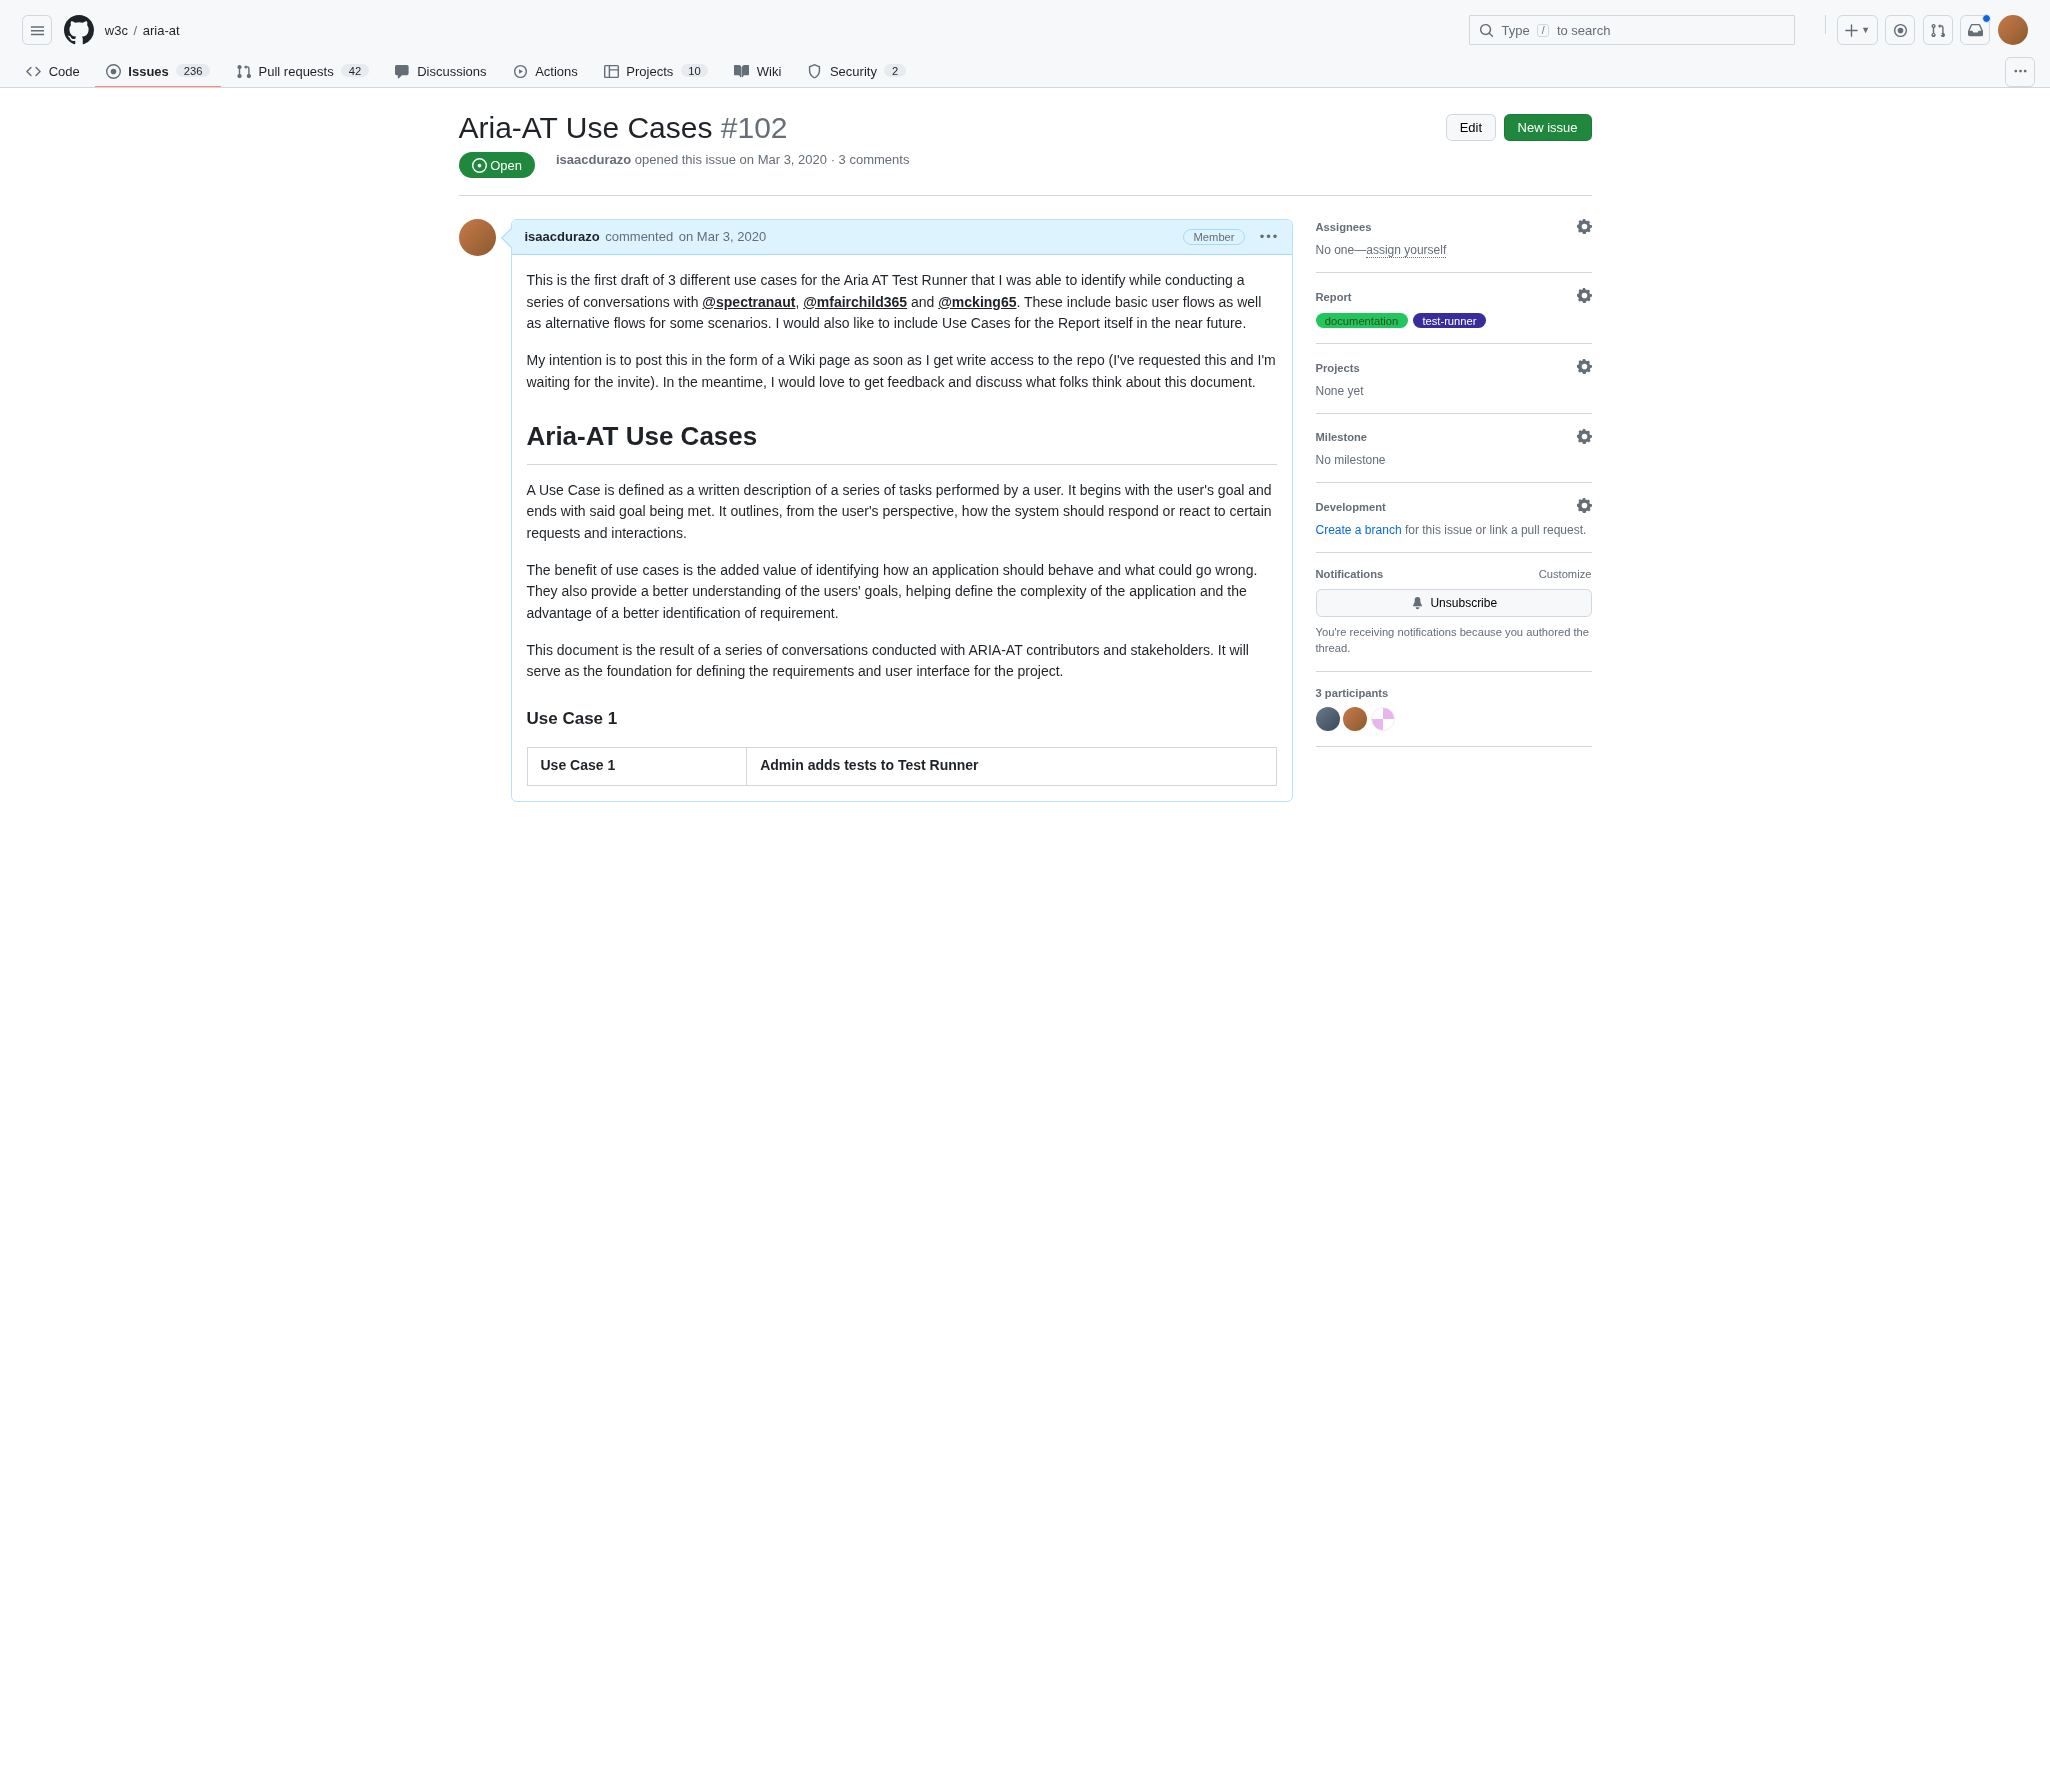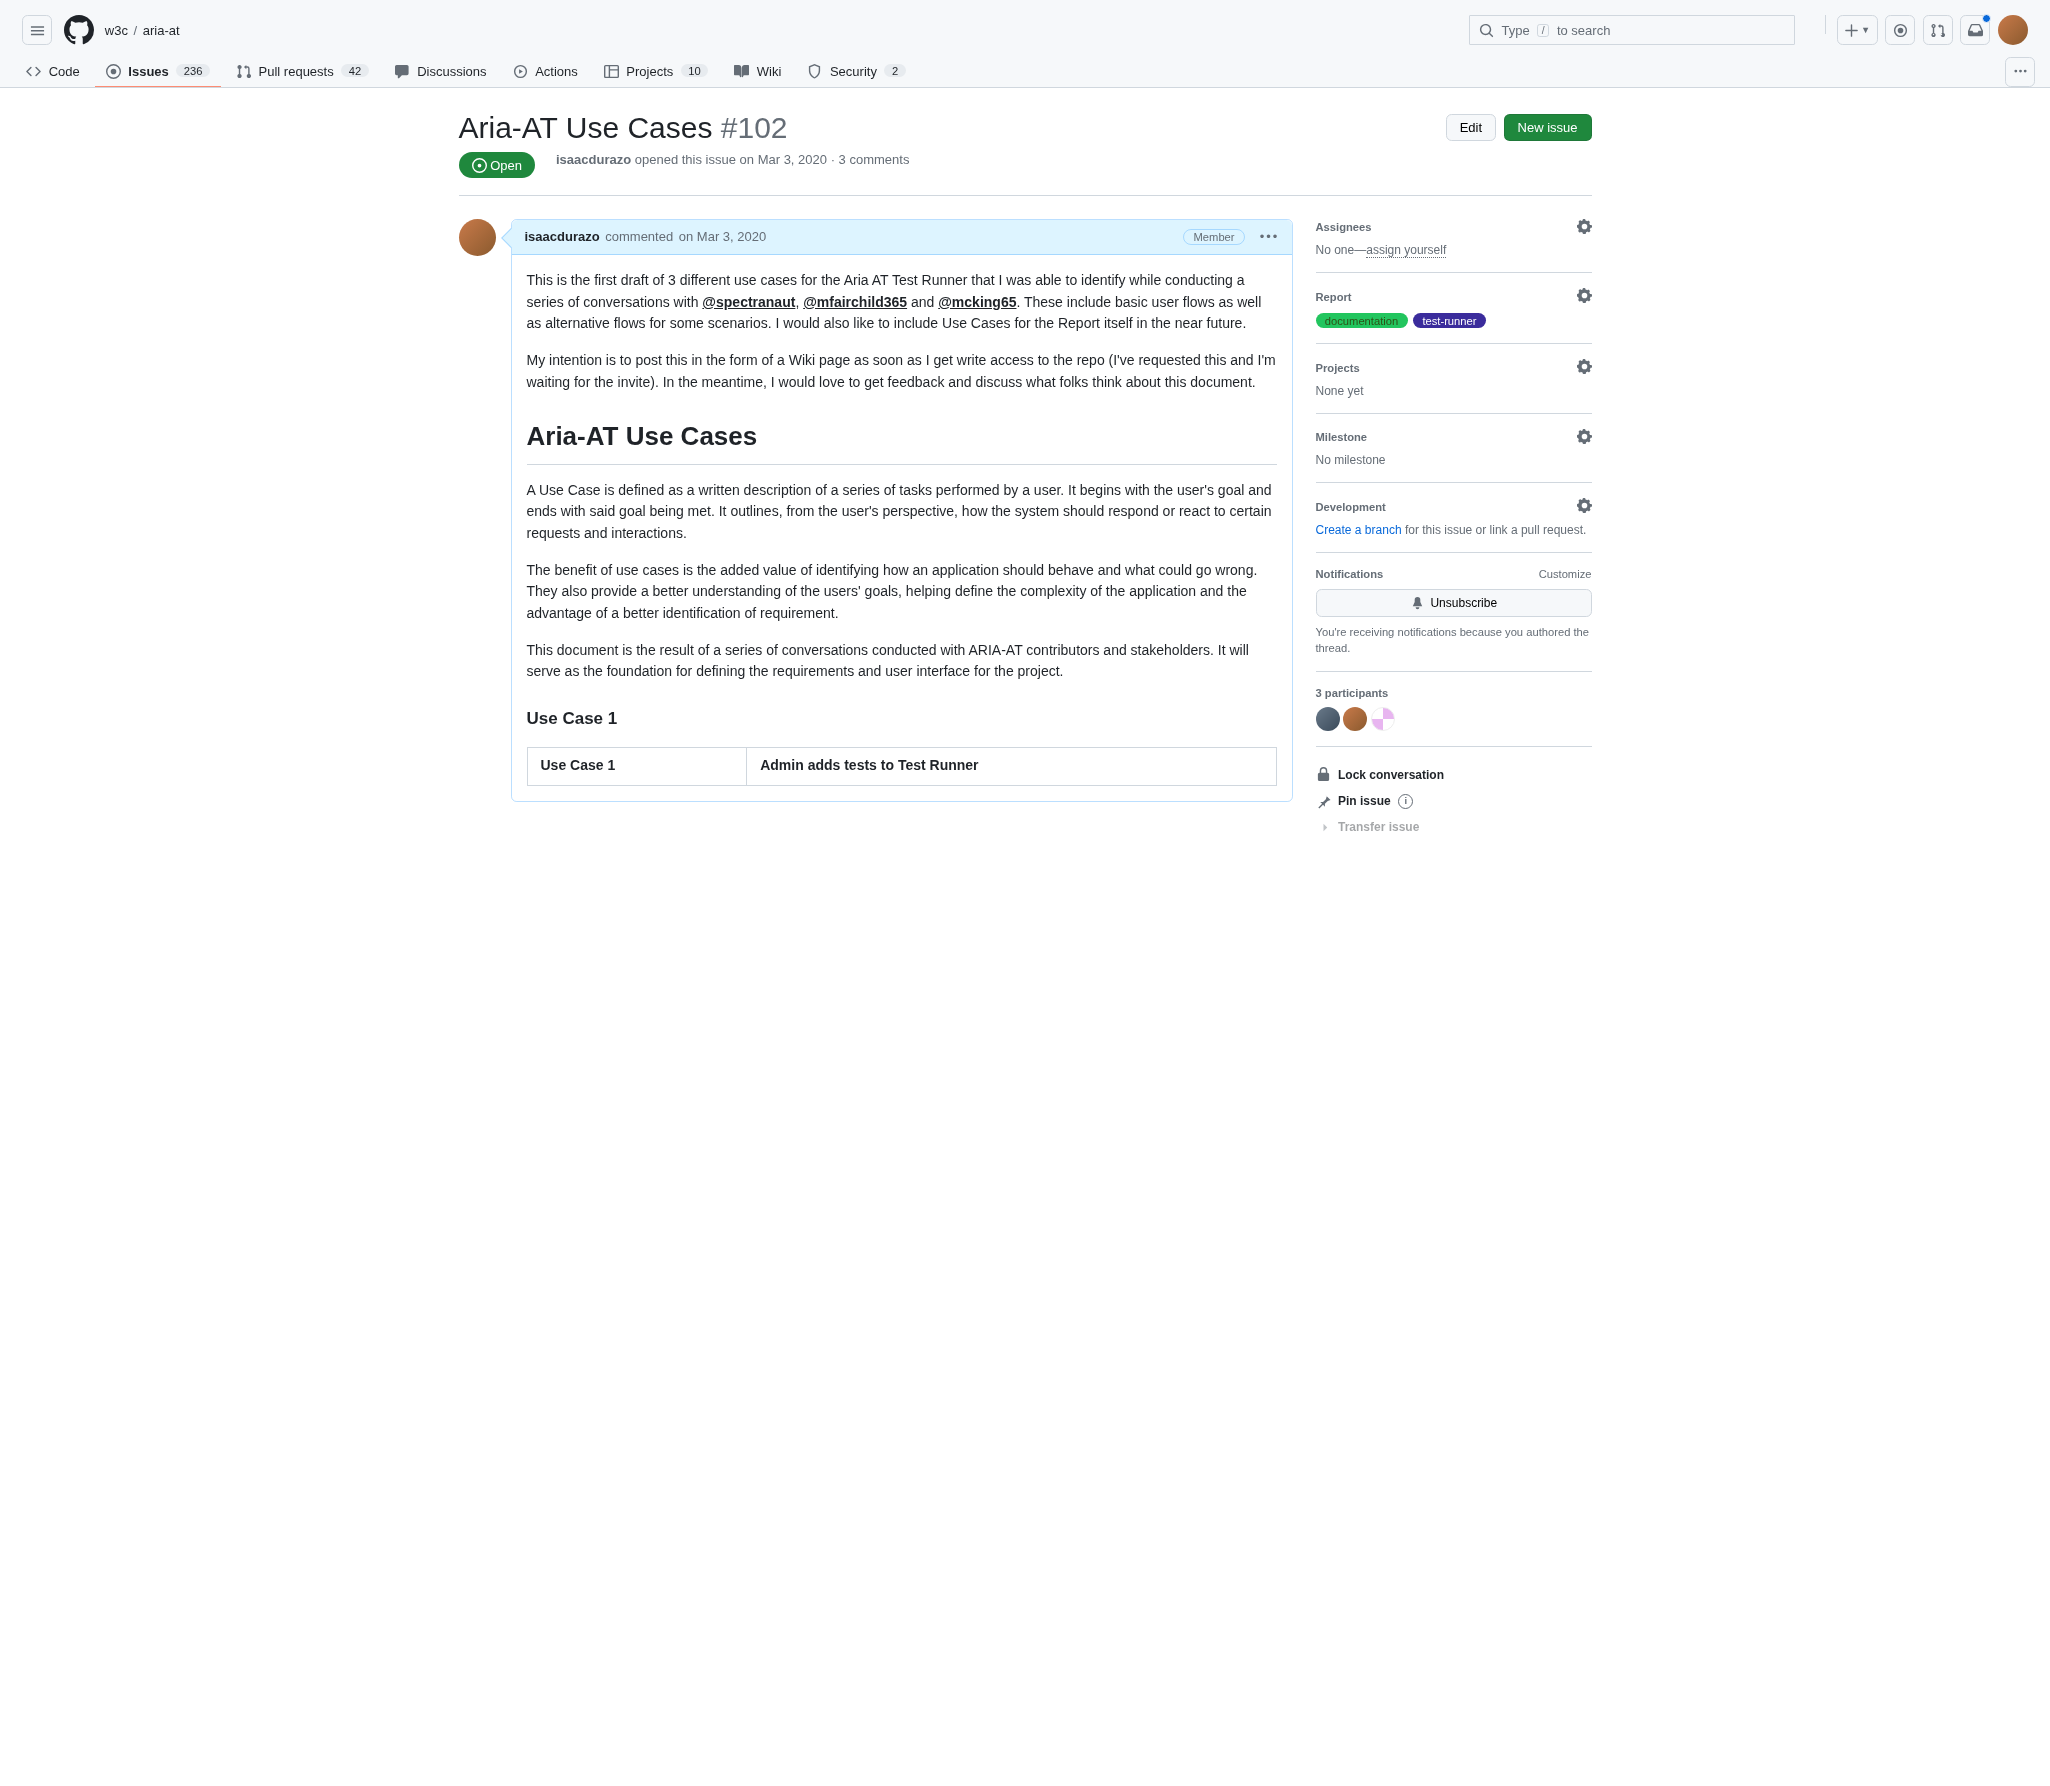--- a/index.html
+++ b/index.html
@@ -326,37 +326,16 @@
       <div class="participants">
         <div class="sidebar-head" style="margin:0">
             <span>3 participants</span>
           </div>
         <div class="part-avatars">
           <div class="part-av pa1"></div>
           <div class="part-av pa2"></div>
           <div class="part-av pa3"></div>
         </div>
       </div>
-      <div class="sidebar-actions">
-        <div class="sidebar-action">
-          <svg class="icon16" viewBox="0 0 16 16">
-              <path d="M4 6V4a4 4 0 1 1 8 0v2h.25A1.75 1.75 0 0 1 14 7.75v5.5A1.75 1.75 0 0 1 12.25 15h-8.5A1.75 1.75 0 0 1 2 13.25v-5.5A1.75 1.75 0 0 1 3.75 6H4zm1.5 0h5V4a2.5 2.5 0 0 0-5 0v2z"></path>
-            </svg>
-          <span>Lock conversation</span>
-        </div>
-        <div class="sidebar-action">
-          <svg class="icon16" viewBox="0 0 16 16">
-              <path d="M9.5.5l6 6-3 1-3 3v3l-2-2-4 4-1-1 4-4-2-2h3l3-3 1-3-2-2z"></path>
-            </svg>
-          <span>Pin issue</span>
-          <span class="info-circ">i</span>
-        </div>
-        <div class="sidebar-action" style="opacity:0.4">
-          <svg class="icon16" viewBox="0 0 16 16">
-              <path d="M2 8h10M8 4l4 4-4 4"></path>
-            </svg>
-          <span>Transfer issue</span>
-        </div>
-      </div>
     </div>
   </div>
 </div>
 
 
 </body></html>

